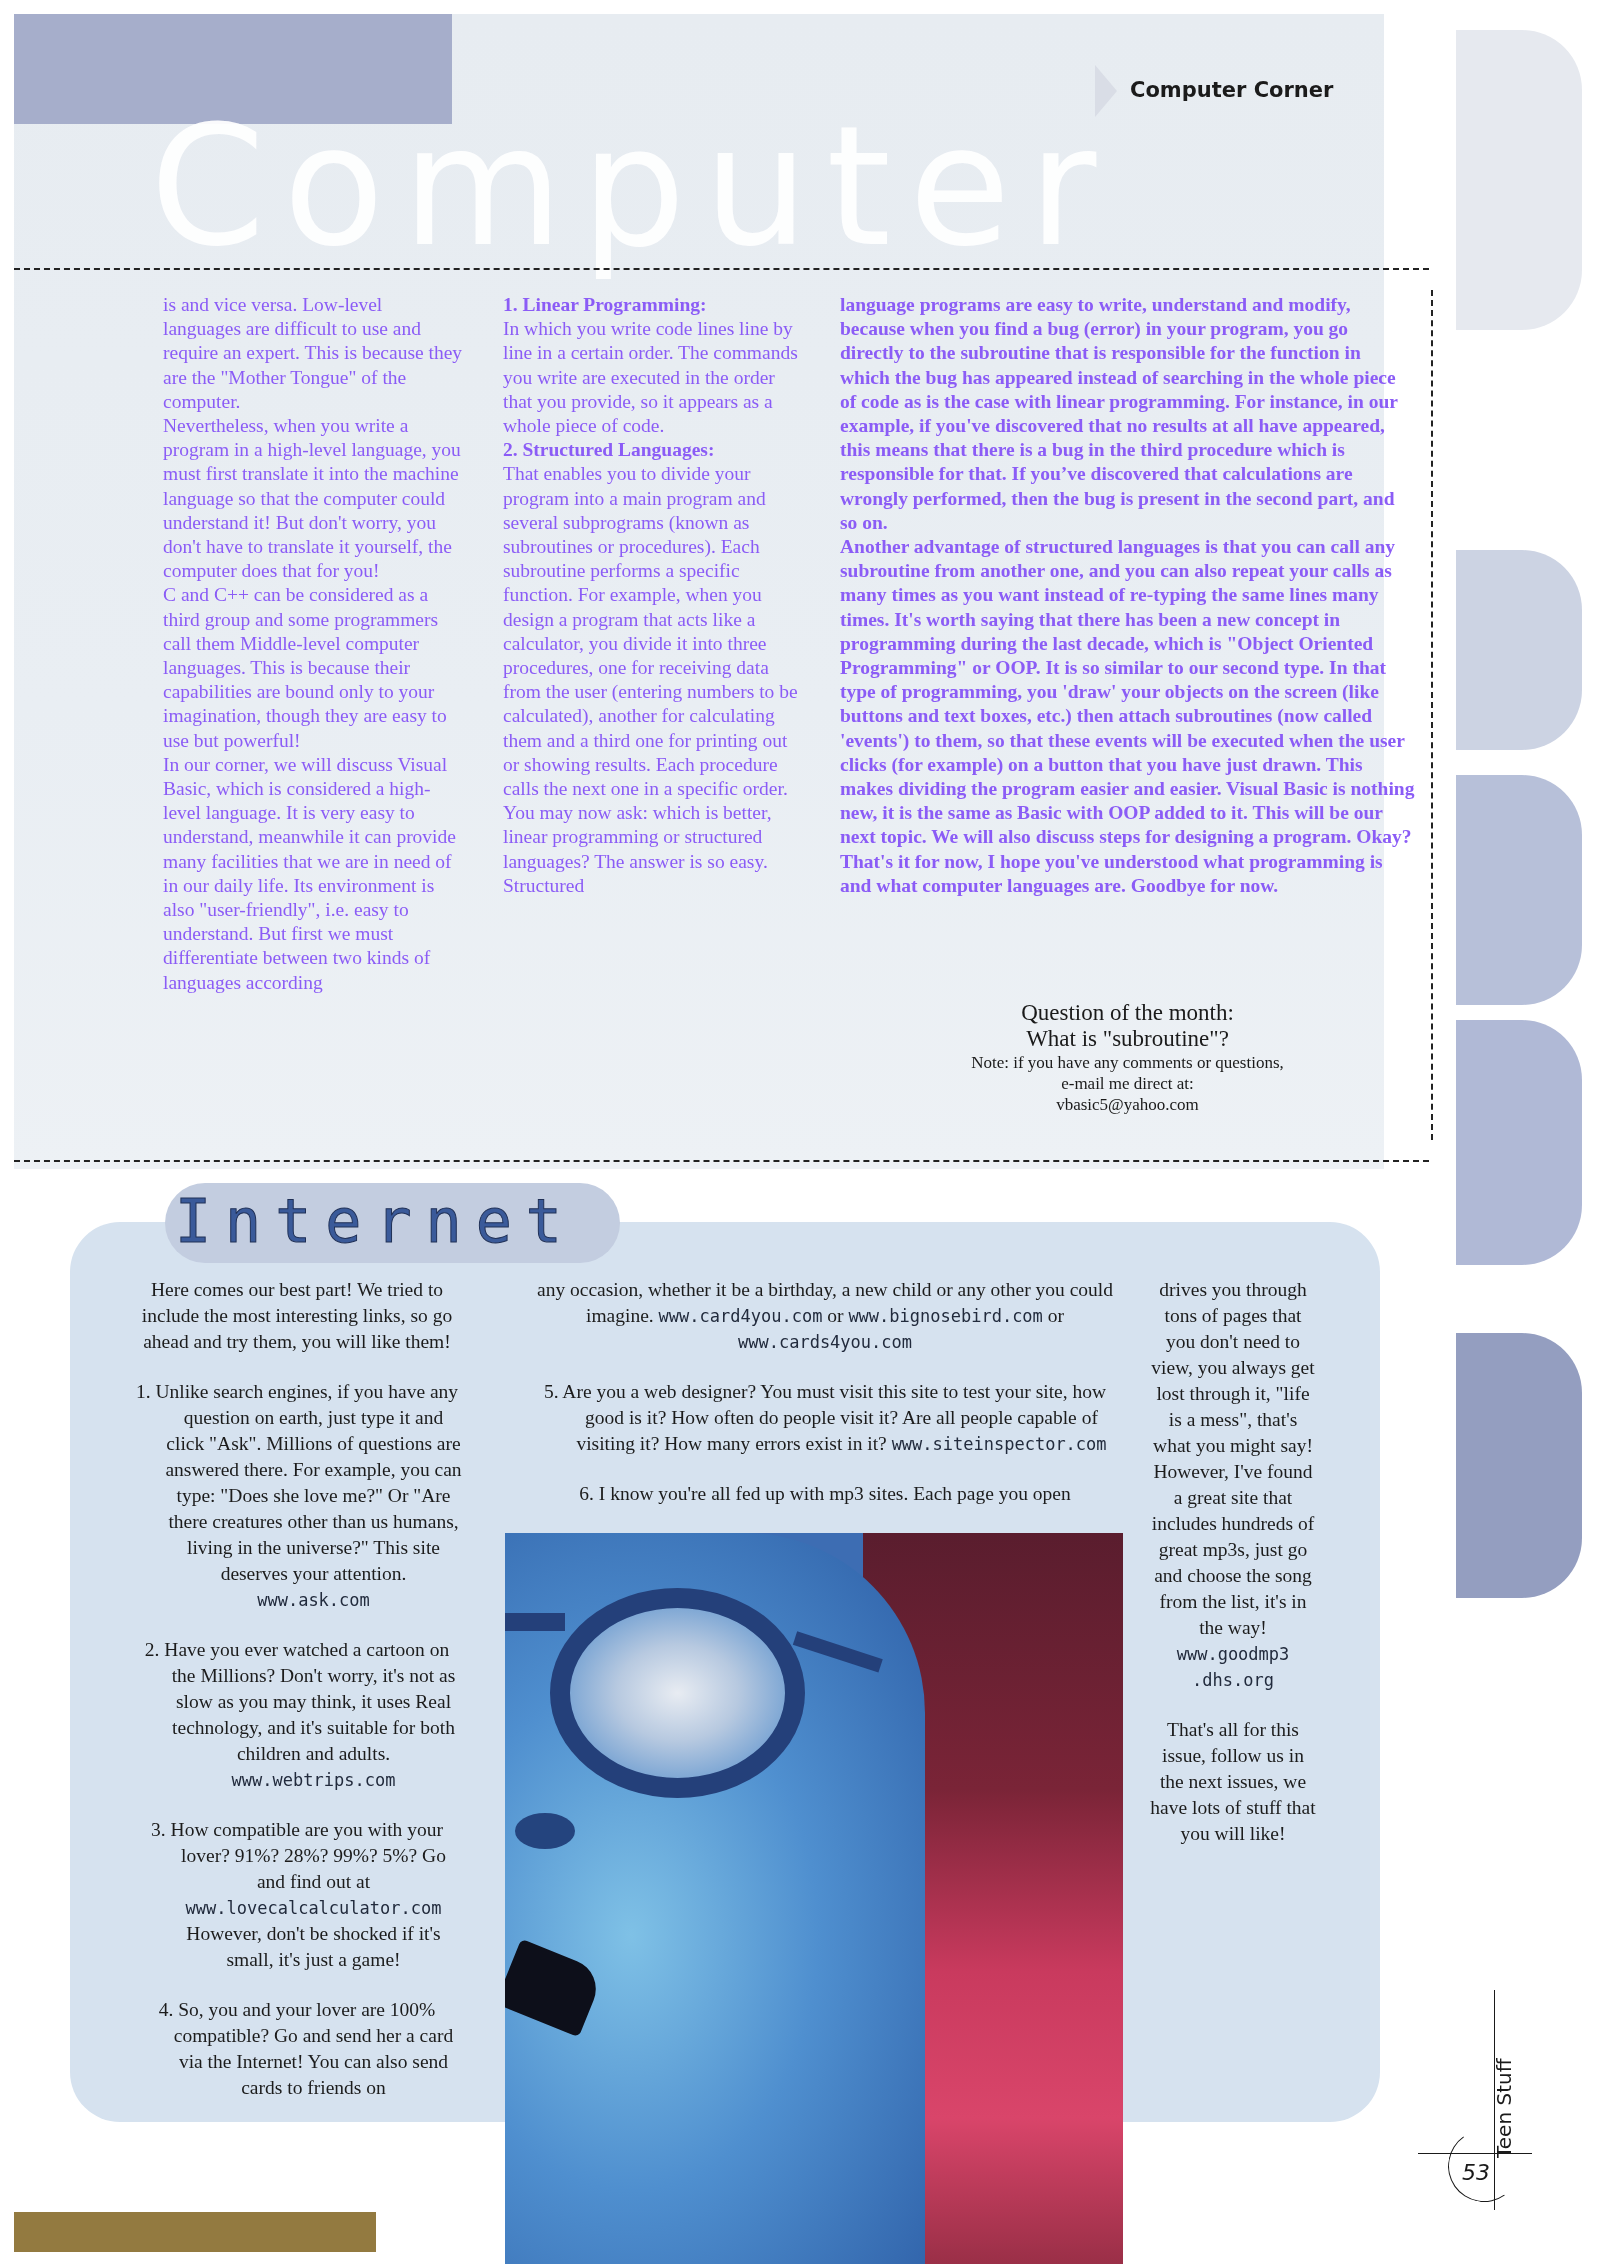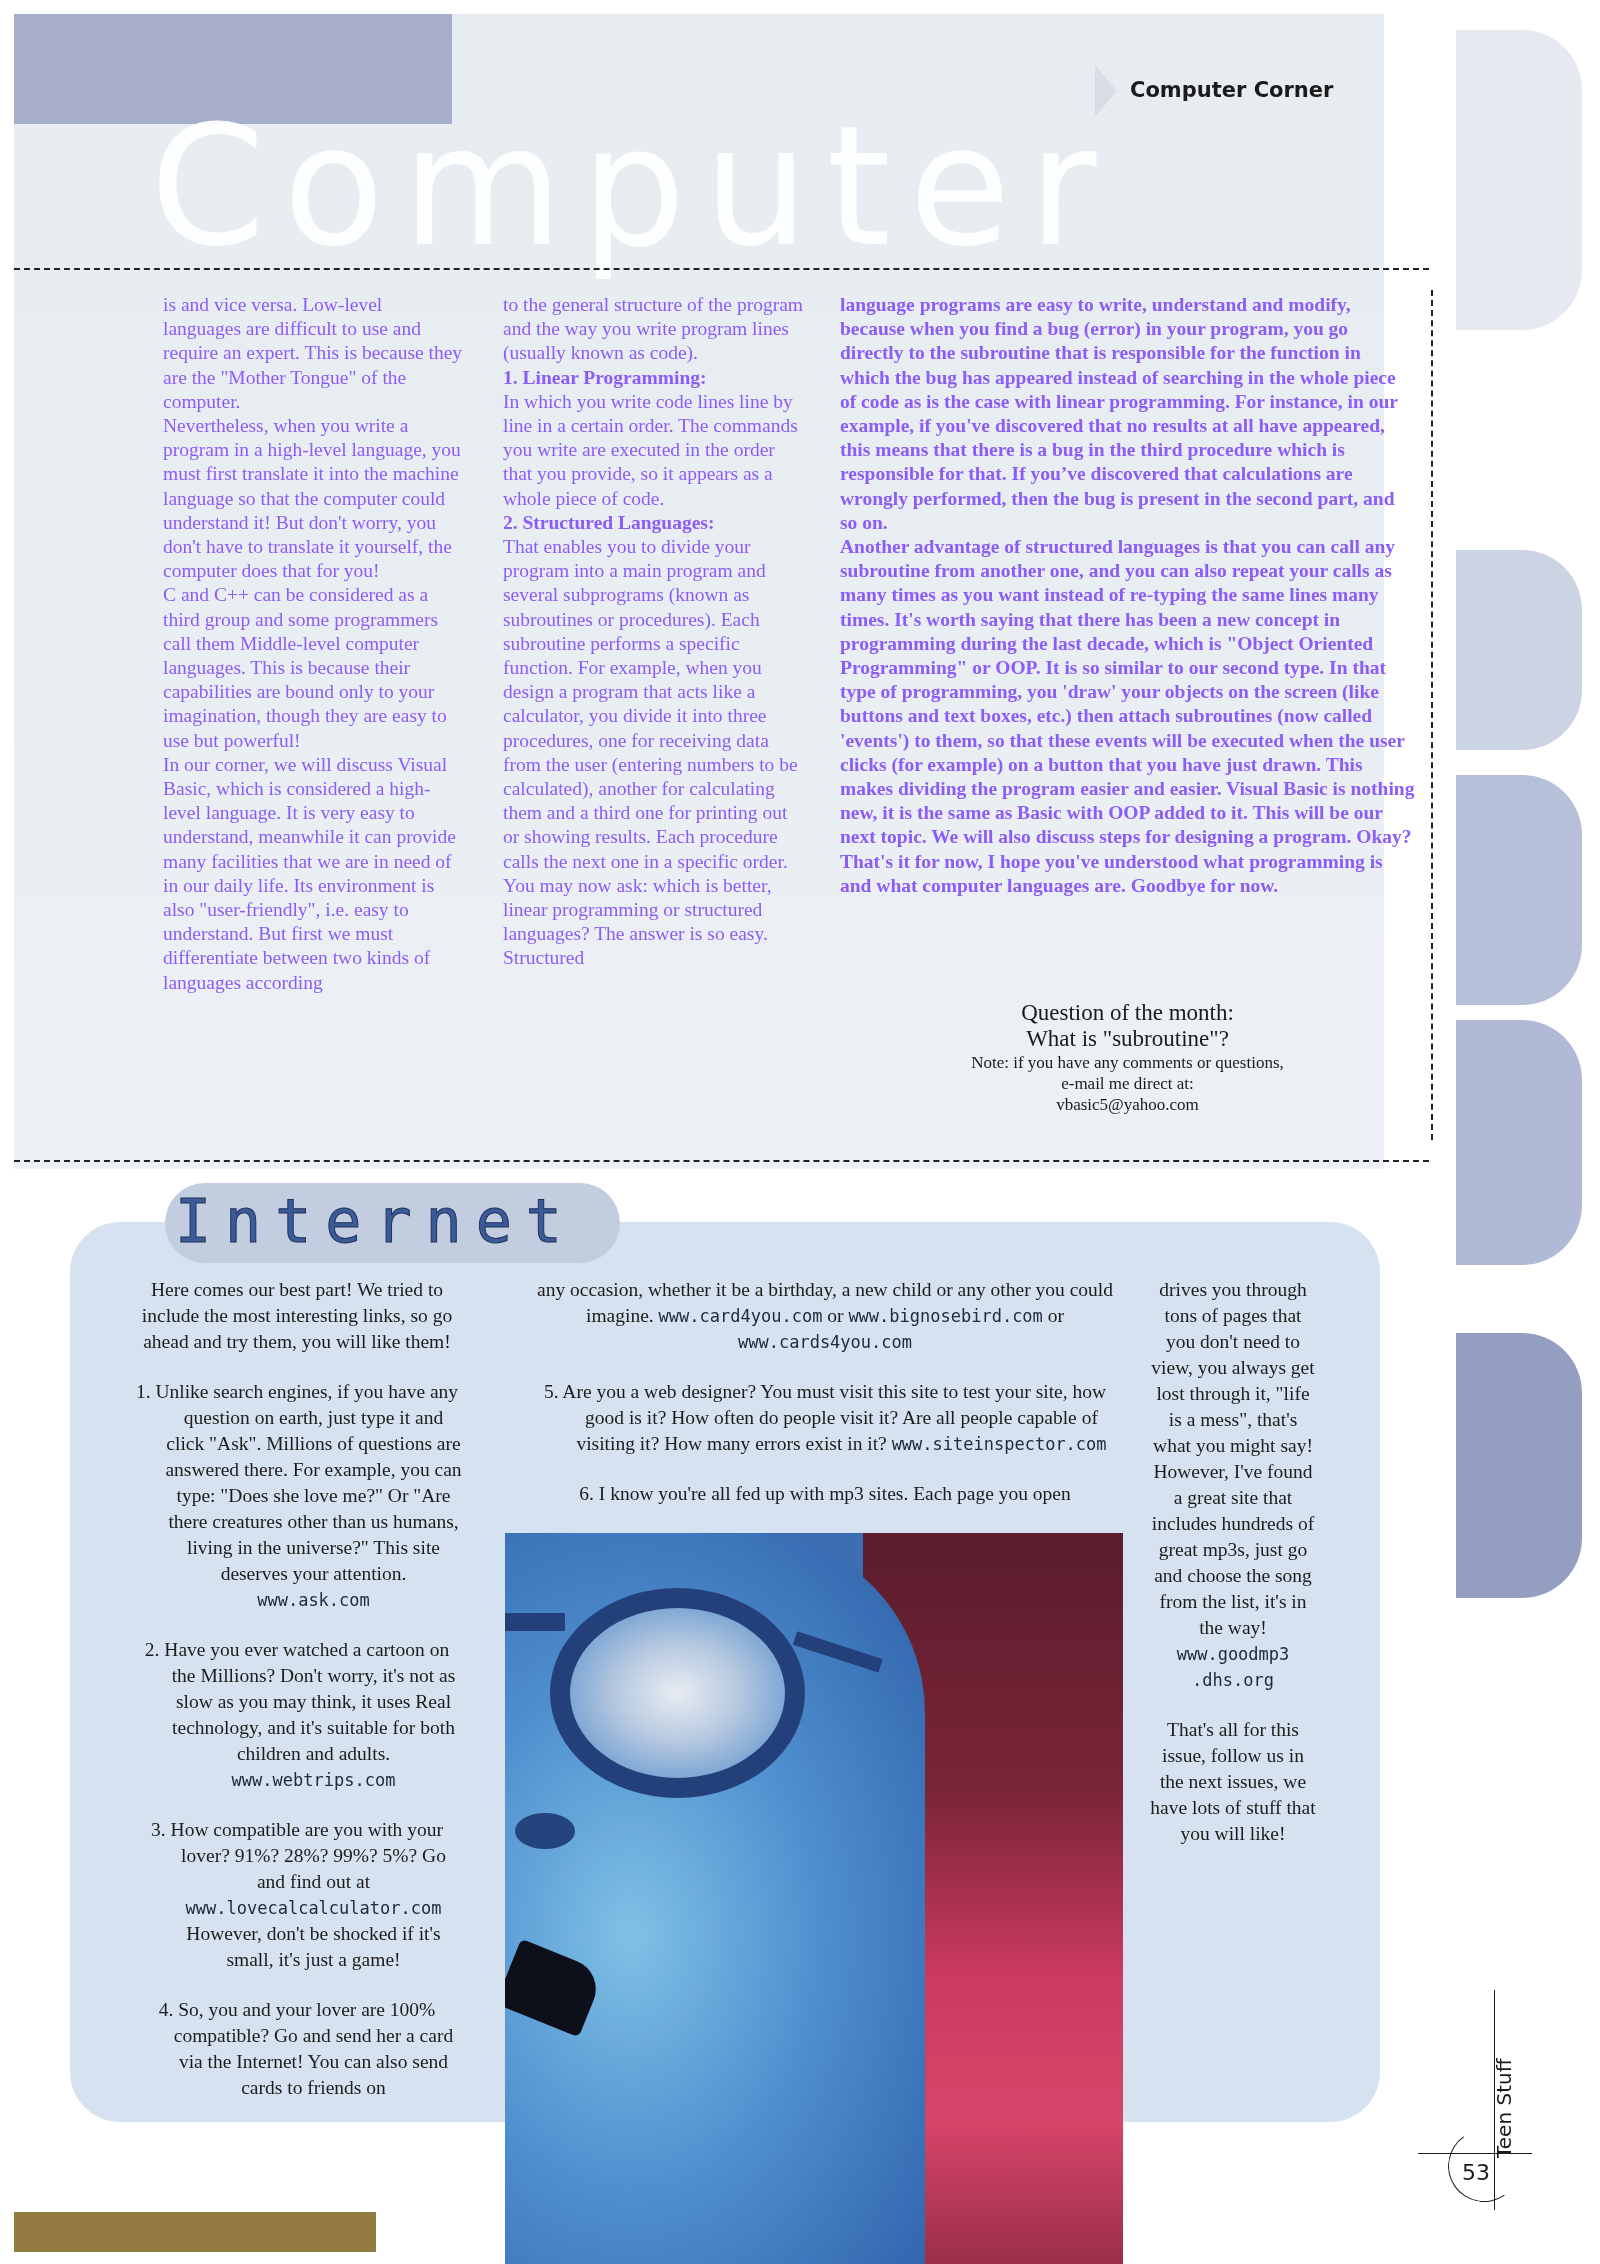--- a/index.html
+++ b/index.html
@@ -62,21 +62,21 @@
   .photo .arm2 { position: absolute; left: 290px; top: 98px; width: 90px; height: 14px; background: #24407a; transform: rotate(18deg); transform-origin: left center; }
   .photo .nostril { position: absolute; left: 10px; top: 280px; width: 60px; height: 36px; background: #24447e; border-radius: 50%; }
   .photo .mouth { position: absolute; left: 0; top: 420px; width: 90px; height: 70px; background: #0d0f1a; transform: rotate(22deg); border-radius: 6px 30px 6px 6px; }
 
   .gold-bar { position: absolute; left: 14px; top: 2212px; width: 362px; height: 40px; background: #937a40; }
 
   .teen-stuff { position: absolute; left: 1492px; top: 2158px; transform: rotate(-90deg); transform-origin: left top; font-family: "DejaVu Sans", sans-serif; font-size: 20px; color: #1a1a1a; white-space: nowrap; }
   .pg-vline { position: absolute; left: 1494px; top: 1990px; height: 220px; border-left: 1.5px solid #1a1a1a; }
   .pg-hline { position: absolute; left: 1418px; top: 2153px; width: 114px; border-top: 1.5px solid #1a1a1a; }
   .pg-circle { position: absolute; left: 1448px; top: 2130px; width: 72px; height: 72px; border: 1.5px solid #1a1a1a; border-radius: 50%; border-right-color: transparent; border-top-color: transparent; transform: rotate(10deg); }
-  .pg-num { position: absolute; left: 1462px; top: 2160px; font-family: "DejaVu Sans", sans-serif; font-size: 22px; color: #1a1a1a; }
+  .pg-num { position: absolute; left: 1462px; top: 2160px; font-family: "DejaVu Sans", sans-serif; font-size: 22px; color: #1a1a1a; font-style: italic; }
 </style>
 </head>
 <body>
 
 <div class="top-bg"></div>
 <div class="corner-block-wide"></div>
 
 <div class="tab tab1"></div>
 <div class="tab tab3"></div>
 <div class="tab tab4"></div>
@@ -93,21 +93,20 @@
 <div class="dash-bottom"></div>
 
 <div class="col col1">
   <p>is and vice versa. Low-level languages are difficult to use and require an expert. This is because they are the "Mother Tongue" of the computer.</p>
   <p>Nevertheless, when you write a program in a high-level language, you must first translate it into the machine language so that the computer could understand it! But don't worry, you don't have to translate it yourself, the computer does that for you!</p>
   <p>C and C++ can be considered as a third group and some programmers call them Middle-level computer languages. This is because their capabilities are bound only to your imagination, though they are easy to use but powerful!</p>
   <p>In our corner, we will discuss Visual Basic, which is considered a high-level language. It is very easy to understand, meanwhile it can provide many facilities that we are in need of in our daily life. Its environment is also "user-friendly", i.e. easy to understand. But first we must differentiate between two kinds of languages according</p>
 </div>
 
 <div class="col col2">
-  <p>to the general structure of the program and the way you write program lines (usually known as code).</p>
   <p><b>1. Linear Programming:</b></p>
   <p>In which you write code lines line by line in a certain order. The commands you write are executed in the order that you provide, so it appears as a whole piece of code.</p>
   <p><b>2. Structured Languages:</b></p>
   <p>That enables you to divide your program into a main program and several subprograms (known as subroutines or procedures). Each subroutine performs a specific function. For example, when you design a program that acts like a calculator, you divide it into three procedures, one for receiving data from the user (entering numbers to be calculated), another for calculating them and a third one for printing out or showing results. Each procedure calls the next one in a specific order.</p>
   <p>You may now ask: which is better, linear programming or structured languages? The answer is so easy. Structured</p>
 </div>
 
 <div class="col col3">
   <p>language programs are easy to write, understand and modify, because when you find a bug (error) in your program, you go directly to the subroutine that is responsible for the function in which the bug has appeared instead of searching in the whole piece of code as is the case with linear programming. For instance, in our example, if you've discovered that no results at all have appeared, this means that there is a bug in the third procedure which is responsible for that. If you’ve discovered that calculations are wrongly performed, then the bug is present in the second part, and so on.</p>
   <p>Another advantage of structured languages is that you can call any subroutine from another one, and you can also repeat your calls as many times as you want instead of re-typing the same lines many times. It's worth saying that there has been a new concept in programming during the last decade, which is "Object Oriented Programming" or OOP. It is so similar to our second type. In that type of programming, you 'draw' your objects on the screen (like buttons and text boxes, etc.) then attach subroutines (now called 'events') to them, so that these events will be executed when the user clicks (for example) on a button that you have just drawn. This makes dividing the program easier and easier. Visual Basic is nothing new, it is the same as Basic with OOP added to it. This will be our next topic. We will also discuss steps for designing a program. Okay? That's it for now, I hope you've understood what programming is and what computer languages are. Goodbye for now.</p>

